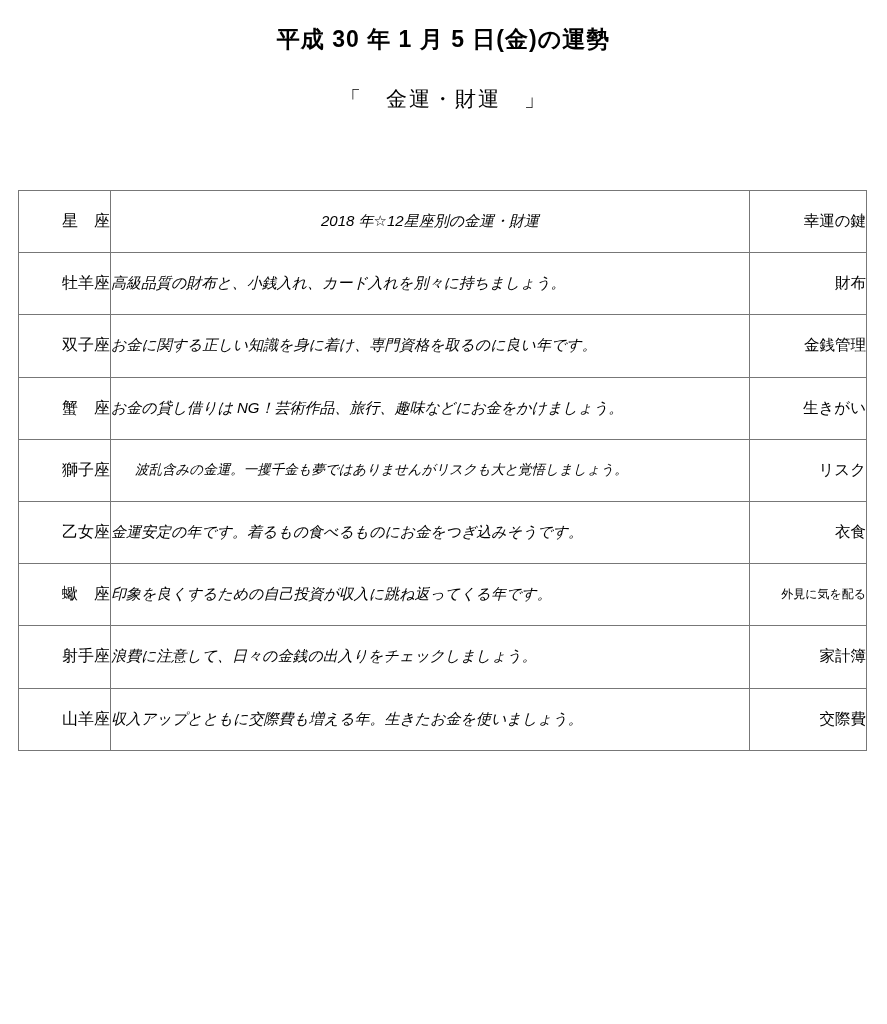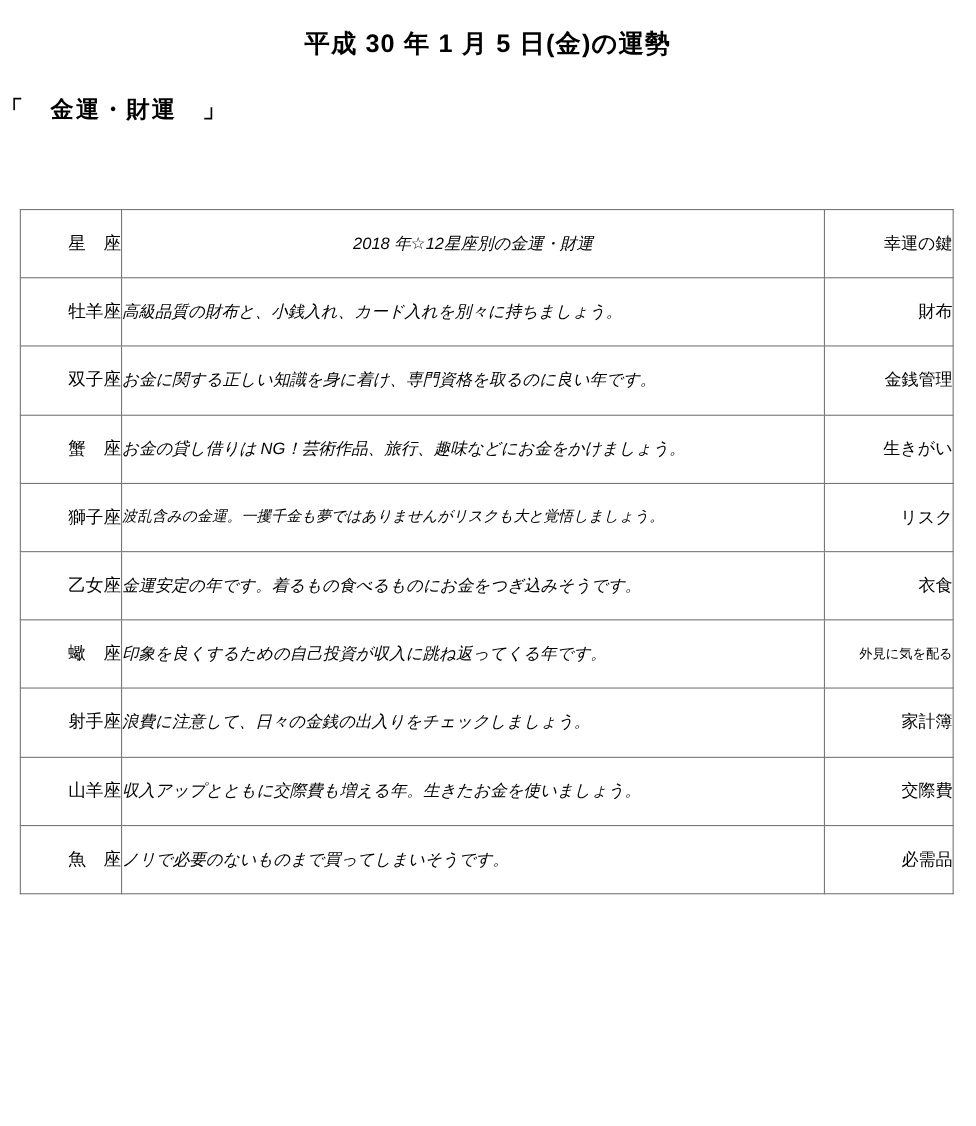--- a/index.html
+++ b/index.html
@@ -25,22 +25,23 @@
     font-size: 23px;
     font-weight: bold;
     letter-spacing: 1px;
     white-space: nowrap;
   }
   .doc-subtitle {
     position: absolute;
     top: 85px;
     left: 0;
     width: 100%;
+    text-align: center;
     font-size: 21px;
-    font-weight: bold;
+    font-weight: normal;
     letter-spacing: 2px;
     white-space: nowrap;
   }
   table.fortune {
     position: absolute;
     top: 190px;
     left: 18px;
     width: 848px;
     border-collapse: collapse;
     table-layout: fixed;
@@ -74,21 +75,21 @@
   .cell-desc.header {
     text-align: center;
     padding-left: 0;
   }
   .cell-key {
     text-align: right;
     font-size: 15.5px;
     white-space: nowrap;
   }
   .cell-key.key-sm { font-size: 12px; }
-  .cell-desc.desc-sm { font-size: 13.5px; }
+  .cell-desc.desc-sm { font-size: 13.5px; padding-left: 24px; }
 </style>
 </head>
 <body>
 
 <div class="page">
 
   <div class="doc-title">平成 30 年 1 月 5 日(金)の運勢</div>
   <div class="doc-subtitle">「　金運・財運　」</div>
 
   <table class="fortune">
@@ -136,21 +137,16 @@
       <tr>
         <td class="cell-sign">射手座</td>
         <td class="cell-desc">浪費に注意して、日々の金銭の出入りをチェックしましょう。</td>
         <td class="cell-key">家計簿</td>
       </tr>
       <tr>
         <td class="cell-sign">山羊座</td>
         <td class="cell-desc">収入アップとともに交際費も増える年。生きたお金を使いましょう。</td>
         <td class="cell-key">交際費</td>
       </tr>
-      <tr>
-        <td class="cell-sign">魚　座</td>
-        <td class="cell-desc">ノリで必要のないものまで買ってしまいそうです。</td>
-        <td class="cell-key">必需品</td>
-      </tr>
     </tbody>
   </table>
 
 </div>
 
 </body></html>

